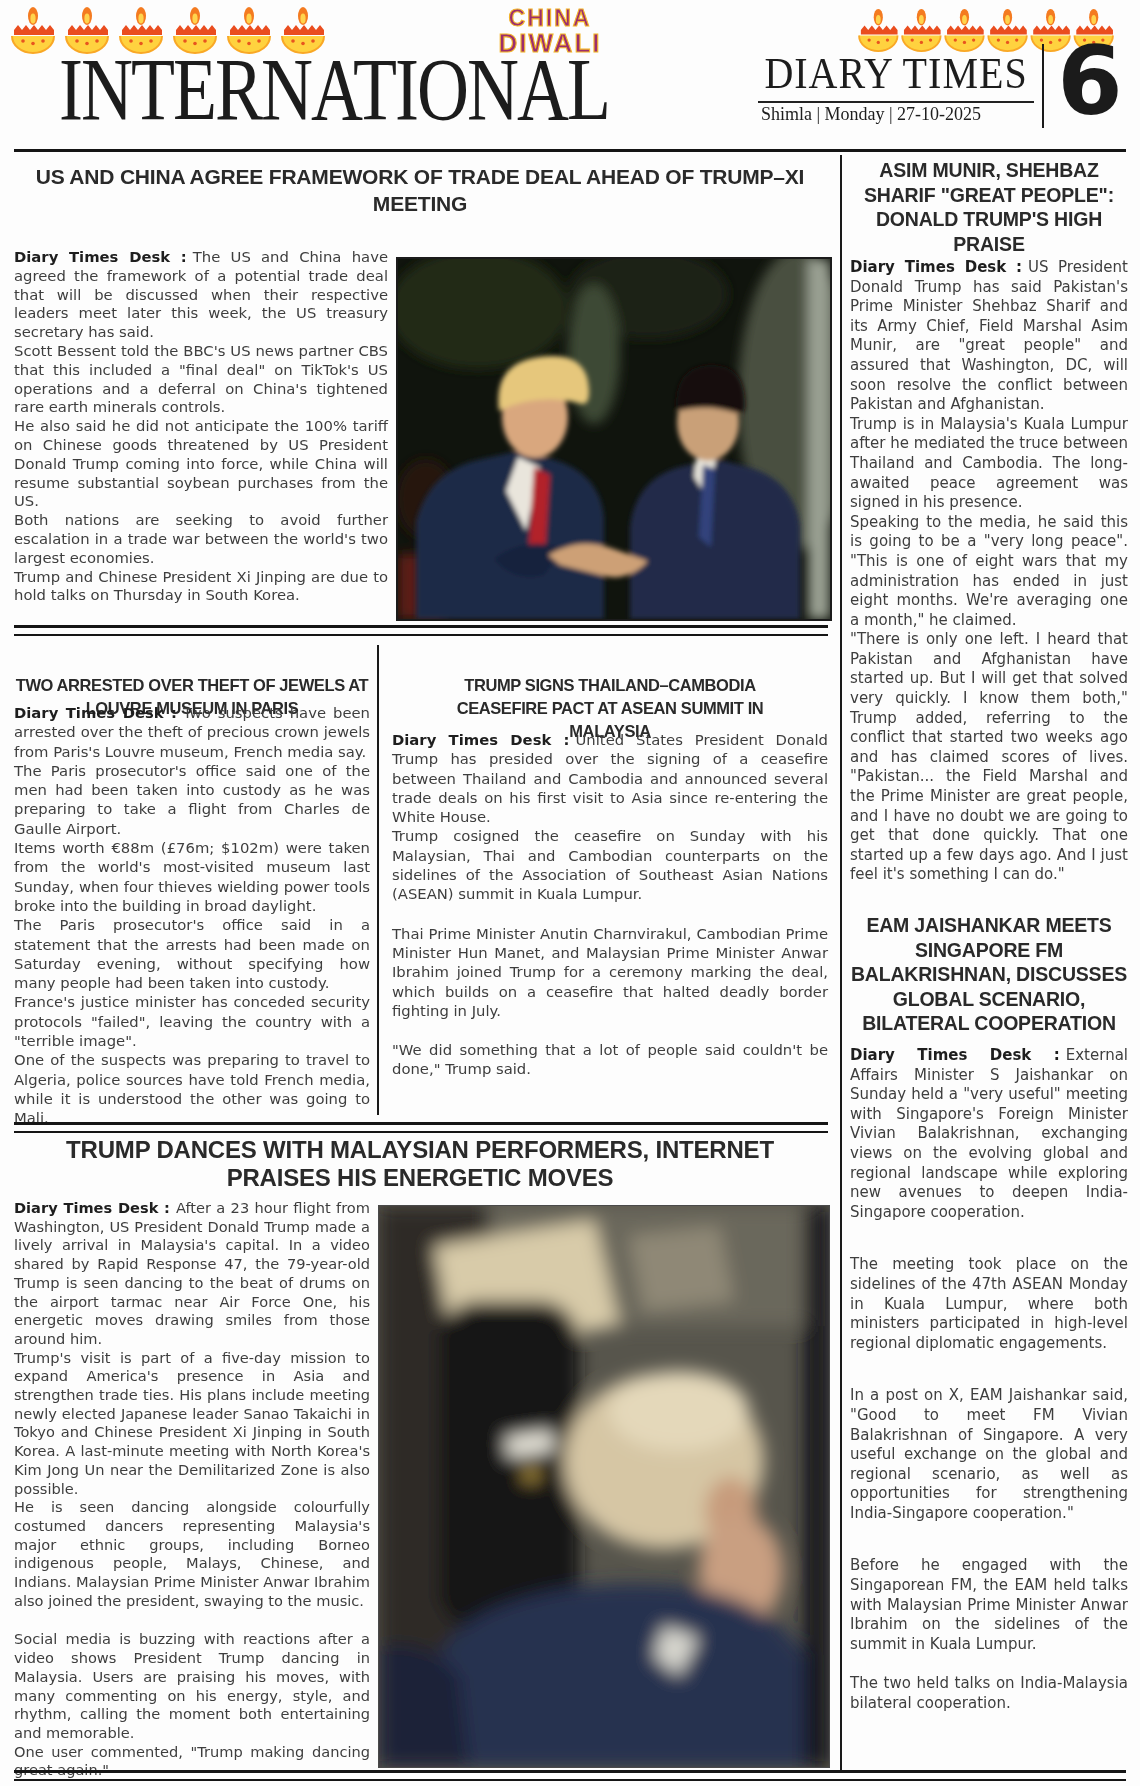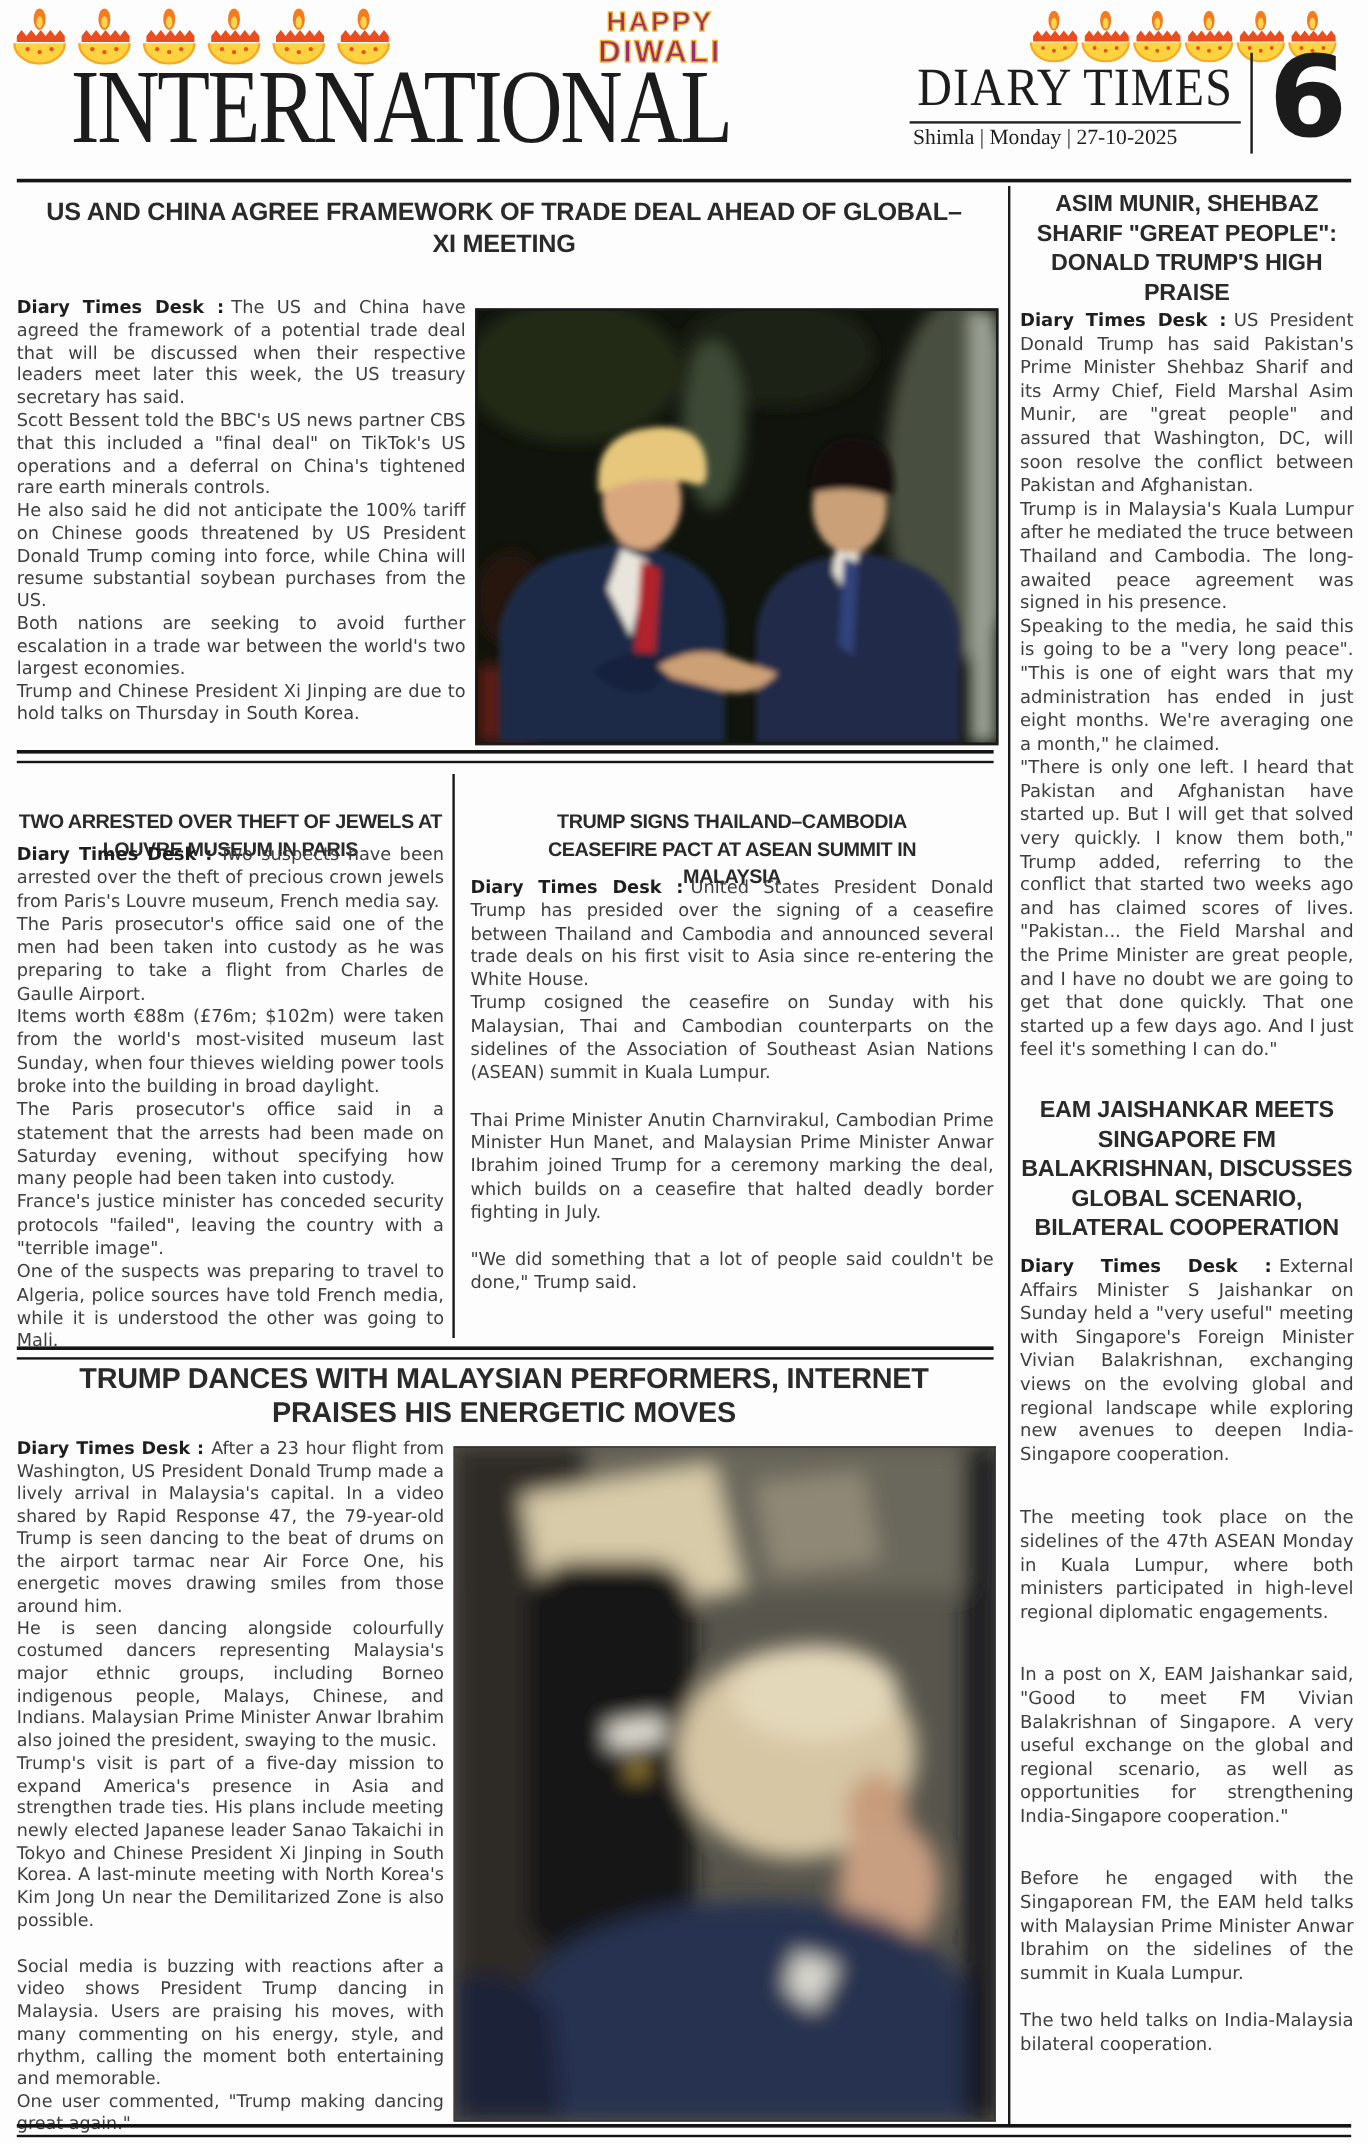--- a/index.html
+++ b/index.html
@@ -72,21 +72,21 @@
   <svg class="abs diya-row" style="left:8px;top:6px;width:320px;height:48px" viewBox="0 0 318 48">
     <use href="#diya" x="0"></use>
       <use href="#diya" x="54"></use>
       <use href="#diya" x="108"></use>
     <use href="#diya" x="162"></use>
       <use href="#diya" x="216"></use>
       <use href="#diya" x="270"></use>
   </svg>
 
   <div class="abs greeting" style="left:466px;top:6px;width:168px">
-    <span class="l1">HAPPY</span>
+    <span class="l1">CHINA</span>
     <span class="l2">DIWALI</span>
   </div>
 
   <svg class="abs diya-row" style="left:845px;top:8px;width:282px;height:44px" viewBox="0 0 283 48">
     <use href="#diya" x="0"></use>
       <use href="#diya" x="47"></use>
       <use href="#diya" x="94"></use>
     <use href="#diya" x="141"></use>
       <use href="#diya" x="188"></use>
       <use href="#diya" x="235"></use>
@@ -96,21 +96,21 @@
 
   <div class="abs masthead" style="left:760px;top:52px;width:272px">DIARY TIMES</div>
   <div class="abs masthead-line" style="left:758px;top:101px;width:276px"></div>
   <div class="abs dateline" style="left:726px;top:104px;width:290px">Shimla | Monday | 27-10-2025</div>
 
   <div class="abs vrule" style="left:1042px;top:44px;height:84px"></div>
   <div class="abs page-num" style="left:1050px;top:36px;width:80px">6</div>
 
   <div class="abs hrule" style="left:14px;top:149px;width:1112px"></div>
 
-  <h2 class="abs headline h-lg" style="left:30px;top:163px;width:780px">US AND CHINA AGREE FRAMEWORK OF TRADE DEAL AHEAD OF GLOBAL–XI MEETING</h2>
+  <h2 class="abs headline h-lg" style="left:30px;top:163px;width:780px">US AND CHINA AGREE FRAMEWORK OF TRADE DEAL AHEAD OF TRUMP–XI MEETING</h2>
 
   <div class="abs body-text fs-a1" style="left:14px;top:248px;width:374px">
     <p><span class="byline">Diary Times Desk :</span><span>The US and China have agreed the framework of a potential trade deal that will be discussed when their respective leaders meet later this week, the US treasury secretary has said.</span></p>
     <p>Scott Bessent told the BBC's US news partner CBS that this included a "final deal" on TikTok's US operations and a deferral on China's tightened rare earth minerals controls.</p>
     <p>He also said he did not anticipate the 100% tariff on Chinese goods threatened by US President Donald Trump coming into force, while China will resume substantial soybean purchases from the US.</p>
     <p>Both nations are seeking to avoid further escalation in a trade war between the world's two largest economies.</p>
     <p>Trump and Chinese President Xi Jinping are due to hold talks on Thursday in South Korea.</p>
   </div>
 
   <div class="abs photo-frame" style="left:396px;top:257px;width:432px;height:360px">
@@ -170,22 +170,22 @@
     <p>Trump cosigned the ceasefire on Sunday with his Malaysian, Thai and Cambodian counterparts on the sidelines of the Association of Southeast Asian Nations (ASEAN) summit in Kuala Lumpur.</p>
     <p class="gap">Thai Prime Minister Anutin Charnvirakul, Cambodian Prime Minister Hun Manet, and Malaysian Prime Minister Anwar Ibrahim joined Trump for a ceremony marking the deal, which builds on a ceasefire that halted deadly border fighting in July.</p>
     <p class="gap">"We did something that a lot of people said couldn't be done," Trump said.</p>
   </div>
 
   <div class="abs drule" style="left:14px;top:1122px;width:814px"></div>
 
   <h2 class="abs headline h-xl" style="left:30px;top:1136px;width:780px">TRUMP DANCES WITH MALAYSIAN PERFORMERS, INTERNET PRAISES HIS ENERGETIC MOVES</h2>
   <div class="abs body-text fs-dance" style="left:14px;top:1199px;width:356px">
     <p><span class="byline">Diary Times Desk :</span><span>After a 23 hour flight from Washington, US President Donald Trump made a lively arrival in Malaysia's capital. In a video shared by Rapid Response 47, the 79-year-old Trump is seen dancing to the beat of drums on the airport tarmac near Air Force One, his energetic moves drawing smiles from those around him.</span></p>
+    <p>Trump's visit is part of a five-day mission to expand America's presence in Asia and strengthen trade ties. His plans include meeting newly elected Japanese leader Sanao Takaichi in Tokyo and Chinese President Xi Jinping in South Korea. A last-minute meeting with North Korea's Kim Jong Un near the Demilitarized Zone is also possible.</p>
     <p>He is seen dancing alongside colourfully costumed dancers representing Malaysia's major ethnic groups, including Borneo indigenous people, Malays, Chinese, and Indians. Malaysian Prime Minister Anwar Ibrahim also joined the president, swaying to the music.</p>
-    <p>Trump's visit is part of a five-day mission to expand America's presence in Asia and strengthen trade ties. His plans include meeting newly elected Japanese leader Sanao Takaichi in Tokyo and Chinese President Xi Jinping in South Korea. A last-minute meeting with North Korea's Kim Jong Un near the Demilitarized Zone is also possible.</p>
     <p class="gap">Social media is buzzing with reactions after a video shows President Trump dancing in Malaysia. Users are praising his moves, with many commenting on his energy, style, and rhythm, calling the moment both entertaining and memorable.</p>
     <p>One user commented, "Trump making dancing great again."</p>
   </div>
 
   <div class="abs photo-frame photo-frame-2" style="left:378px;top:1205px;width:450px;height:561px">
     <svg viewBox="0 0 450 561" preserveAspectRatio="none">
       <defs>
           <filter id="pb3" x="-20%" y="-20%" width="140%" height="140%">
             <feGaussianBlur stdDeviation="9"></feGaussianBlur>
           </filter>

